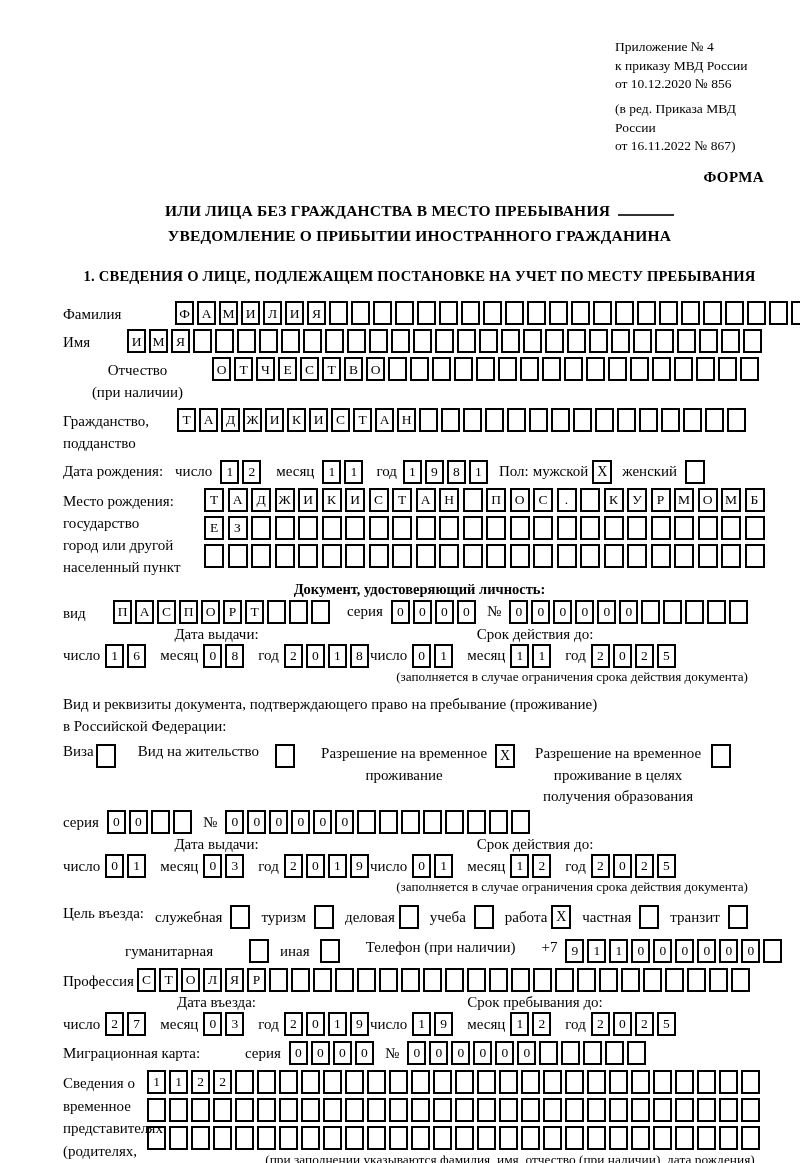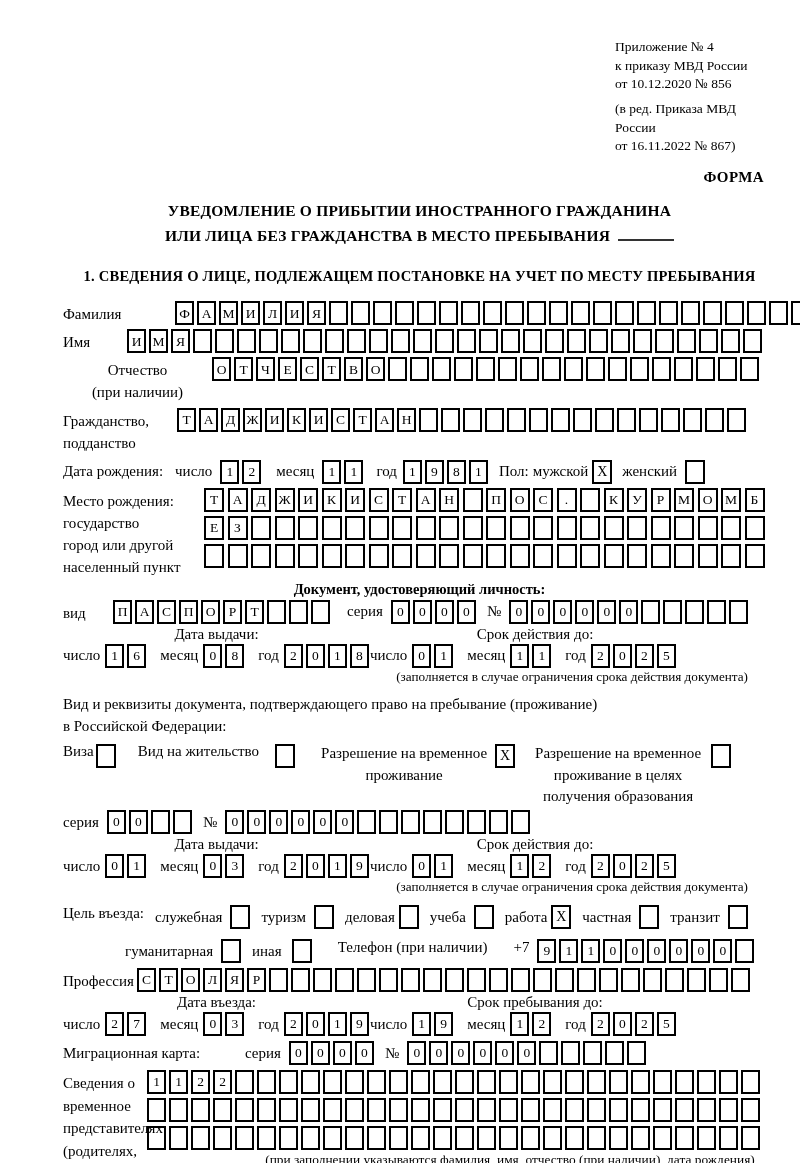--- a/index.html
+++ b/index.html
@@ -50,21 +50,21 @@
   
   .intro{font-size:15px;line-height:1.5;margin-top:8px;}
   .optrow{display:flex;align-items:flex-start;margin-top:5px;font-size:15px;}
   .opt{display:flex;align-items:flex-start;}
   .opt .cbox{margin-top:1px;}
   .txt{display:inline-block;text-align:center;line-height:1.45;}
   .tl{display:block;}
   
   .prow{display:flex;align-items:flex-start;font-size:14.8px;margin-top:10px;flex-wrap:nowrap;}
   .pi{display:flex;align-items:center;margin-left:11px;}
-  .pi:first-of-type{margin-left:7px;}
+  .pi:first-of-type{margin-left:7px;gap:28px;}
   .pl62{padding-left:62px;}
   
   .reps{display:flex;align-items:flex-start;margin-top:5px;}
   .replbl{width:84px;flex:none;font-size:15px;line-height:1.5;padding-top:2px;}
   .bnote{font-size:13.4px;margin-top:2px;text-align:center;padding-left:110px;}
 </style>
 </head>
 <body>
 
 <div class="page">
@@ -73,24 +73,24 @@
     <div>Приложение № 4</div>
     <div>к приказу МВД России</div>
     <div>от 10.12.2020 № 856</div>
     <div class="gap">(в ред. Приказа МВД России</div>
     <div>от 16.11.2022 № 867)</div>
   </div>
 
   <div class="forma">ФОРМА</div>
 
   <div class="title">
-    <div>УВЕДОМЛЕНИЕ О ПРИБЫТИИ ИНОСТРАННОГО ГРАЖДАНИНА</div>
     <div>
       <span>ИЛИ ЛИЦА БЕЗ ГРАЖДАНСТВА В МЕСТО ПРЕБЫВАНИЯ</span><span class="uline"></span>
     </div>
+    <div>УВЕДОМЛЕНИЕ О ПРИБЫТИИ ИНОСТРАННОГО ГРАЖДАНИНА</div>
   </div>
 
   <div class="sec">1. СВЕДЕНИЯ О ЛИЦЕ, ПОДЛЕЖАЩЕМ ПОСТАНОВКЕ НА УЧЕТ ПО МЕСТУ ПРЕБЫВАНИЯ</div>
 
   <div class="frow mt16">
     <div class="flabel w64">Фамилия</div>
     <div class="cells">
         <span class="cell">Ф</span>
         <span class="cell">А</span>
         <span class="cell">М</span>

